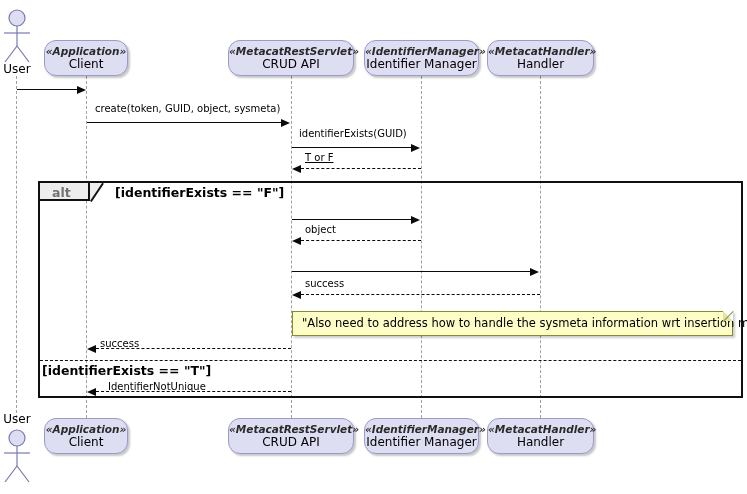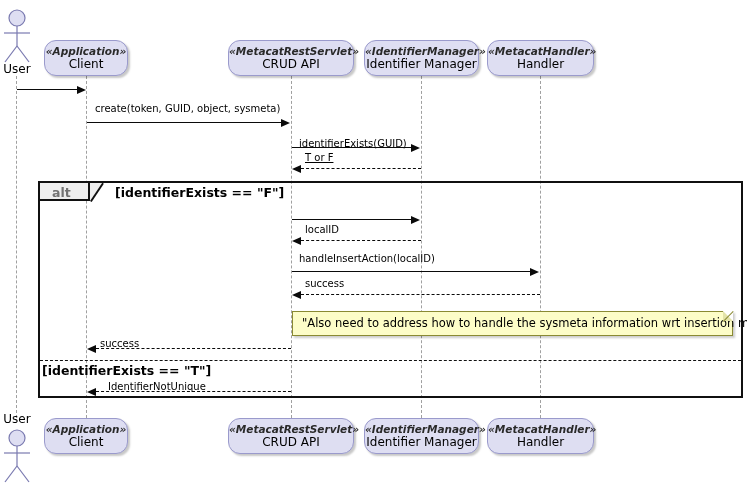--- a/index.html
+++ b/index.html
@@ -197,45 +197,44 @@
     <span class="pname">Handler</span>
   </div>
 
   <div class="msg-line" style="left:17px; top:89px; width:61px;"></div>
   <div class="arrow-head arrow-right" style="left:77px; top:85.5px;"></div>
 
   <div class="msg-label" style="left:95px; top:103px;">create(token, GUID, object, sysmeta)</div>
   <div class="msg-line" style="left:87px; top:122px; width:195px;"></div>
   <div class="arrow-head arrow-right" style="left:281px; top:118.5px;"></div>
 
-  <div class="msg-label" style="left:299px; top:128px;margin-top:10px;">identifierExists(GUID)</div>
+  <div class="msg-label" style="left:299px; top:128px;">identifierExists(GUID)</div>
   <div class="msg-line" style="left:292px; top:147px; width:120px;"></div>
   <div class="arrow-head arrow-right" style="left:411px; top:143.5px;"></div>
 
   <div class="msg-label" style="left:305px; top:152px;text-decoration:underline;">T or F</div>
   <div class="msg-line dashed" style="left:301px; top:168px; width:120px;"></div>
   <div class="arrow-head arrow-left" style="left:292px; top:164.5px;"></div>
 
   <div class="frag" style="left:38px; top:181px; width:705px; height:217px;"></div>
 
   <div class="frag-tab" style="left:40px; top:183px; width:50px; height:18px;"></div>
   <div class="frag-tab-notch" style="left:90px; top:183px;"></div>
   <div class="frag-tab-notch-line" style="left:90px; top:201px; width:21.6px; height:2px; transform: rotate(-56.3deg);"></div>
   <div class="frag-op" style="left:52px; top:185px;">alt</div>
 
   <div class="frag-guard" style="left:115px; top:185px;">[identifierExists == "F"]</div>
 
   <div class="msg-line" style="left:292px; top:219px; width:120px;"></div>
   <div class="arrow-head arrow-right" style="left:411px; top:215.5px;"></div>
 
-  <div class="msg-label" style="left:305px; top:224px;">localID</div>
+  <div class="msg-label" style="left:305px; top:224px;">object</div>
   <div class="msg-line dashed" style="left:301px; top:240px; width:120px;"></div>
   <div class="arrow-head arrow-left" style="left:292px; top:236.5px;"></div>
 
-  <div class="msg-label" style="left:299px; top:253px;">handleInsertAction(localID)</div>
   <div class="msg-line" style="left:292px; top:271px; width:239px;"></div>
   <div class="arrow-head arrow-right" style="left:530px; top:267.5px;"></div>
 
   <div class="msg-label" style="left:305px; top:278px;">success</div>
   <div class="msg-line dashed" style="left:301px; top:294px; width:239px;"></div>
   <div class="arrow-head arrow-left" style="left:292px; top:290.5px;"></div>
 
   <div class="note" style="left:292px; top:311px; width:441px; height:25px;">"Also need to address how to handle the sysmeta information wrt insertion methods"</div>
   <div class="note-fold" style="left:723px; top:311px;"></div>
   <div class="note-fold-edge" style="left:723px; top:321px; width:14.2px; transform: rotate(-45deg);"></div>

